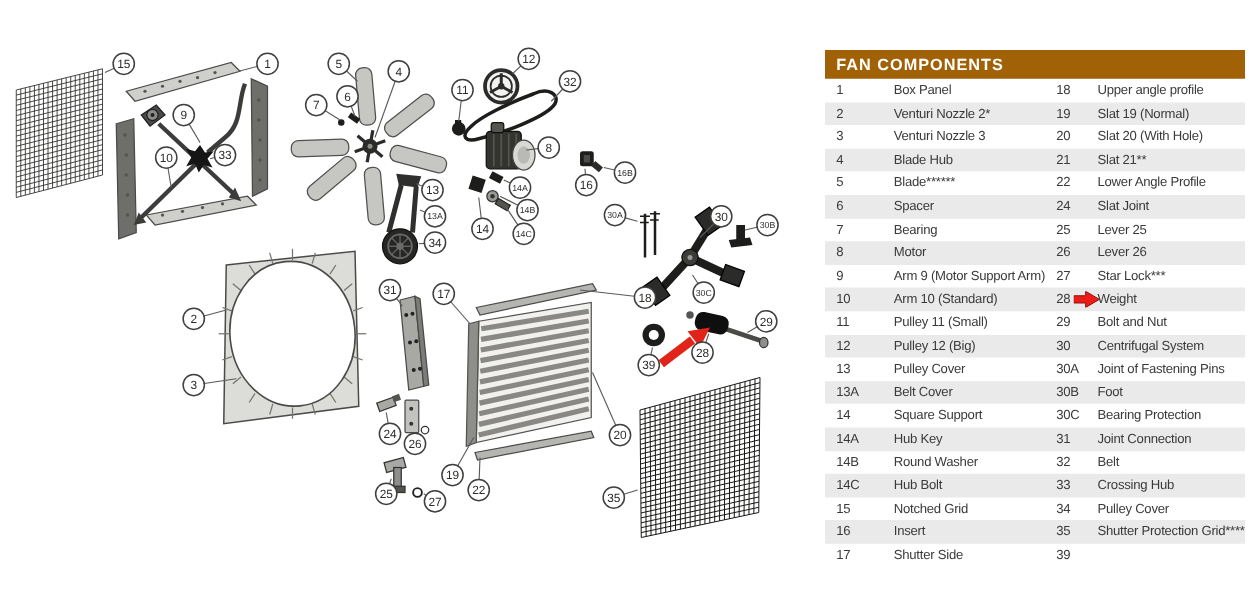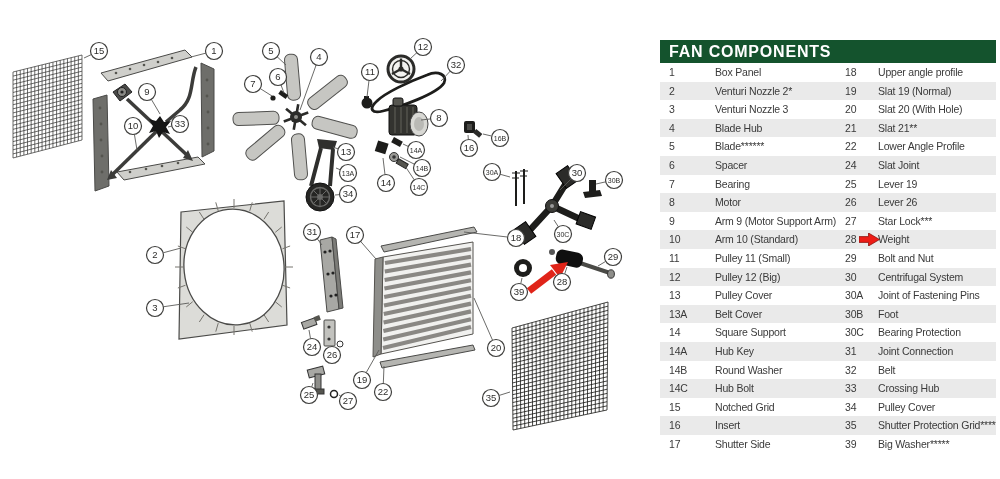--- a/index.html
+++ b/index.html
@@ -1,21 +1,21 @@
 <!DOCTYPE html>
 <html><head>
 <meta charset="utf-8">
 <style>
   html,body{margin:0;padding:0;background:#ffffff;}
   body{width:1000px;height:479px;position:relative;font-family:"Liberation Sans",sans-serif;overflow:hidden;}
   .stage{position:absolute;inset:0;background:#fff;}
   #diagram{position:absolute;left:0;top:0;}
   .parts-table{position:absolute;left:660px;top:40px;width:336px;}
-  .table-header{height:23px;line-height:23px;background:#14532d;color:#ffffff;
-    font-size:16px;font-weight:bold;letter-spacing:.8px;padding-left:9px;box-sizing:border-box;}
+  .table-header{height:23px;line-height:23px;background:#a16207;color:#ffffff;
+    font-size:13px;font-weight:bold;letter-spacing:.8px;padding-left:9px;box-sizing:border-box;}
   .row{display:flex;height:18.6px;line-height:18.6px;font-size:10.5px;color:#3a3a3a;letter-spacing:-0.2px;}
   .row.alt{background:#eaeaea;}
   .cell{white-space:nowrap;overflow:visible;}
   .n1{width:27px;padding-left:9px;flex:none;}
   .p1{width:130px;flex:none;margin-left:19px;}
   .n2{width:33px;flex:none;position:relative;}
   .p2{flex:1;}
   .tbl-arrow{position:absolute;left:14px;top:3px;width:22px;height:13px;display:block;}
   svg text.co{font-family:"Liberation Sans",sans-serif;fill:#2e2e2c;}
 </style>
@@ -605,21 +605,21 @@
         <div class="row alt">
           <span class="cell n1">6</span>
           <span class="cell p1">Spacer</span>
           <span class="cell n2">24</span>
           <span class="cell p2">Slat Joint</span>
         </div>
         <div class="row">
           <span class="cell n1">7</span>
           <span class="cell p1">Bearing</span>
           <span class="cell n2">25</span>
-          <span class="cell p2">Lever 19</span>
+          <span class="cell p2">Lever 25</span>
         </div>
         <div class="row alt">
           <span class="cell n1">8</span>
           <span class="cell p1">Motor</span>
           <span class="cell n2">26</span>
           <span class="cell p2">Lever 26</span>
         </div>
         <div class="row">
           <span class="cell n1">9</span>
           <span class="cell p1">Arm 9 (Motor Support Arm)</span>
@@ -691,17 +691,16 @@
         <div class="row alt">
           <span class="cell n1">16</span>
           <span class="cell p1">Insert</span>
           <span class="cell n2">35</span>
           <span class="cell p2">Shutter Protection Grid****</span>
         </div>
         <div class="row">
           <span class="cell n1">17</span>
           <span class="cell p1">Shutter Side</span>
           <span class="cell n2">39</span>
-          <span class="cell p2">Big Washer*****</span>
         </div>
       </div>
   </div>
 </div>
 
 </body></html>

